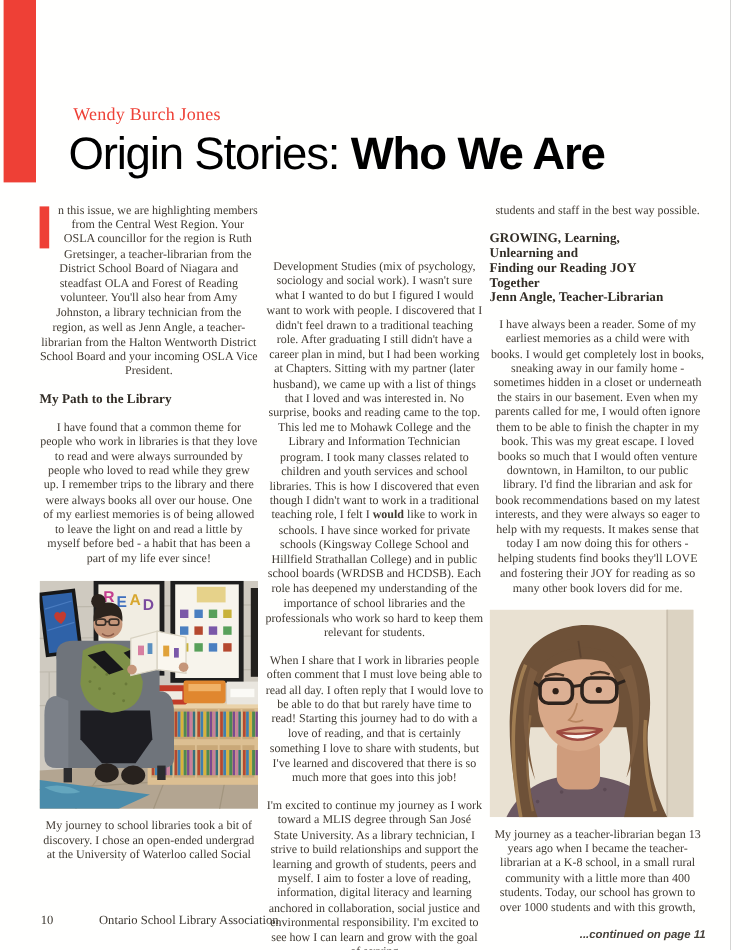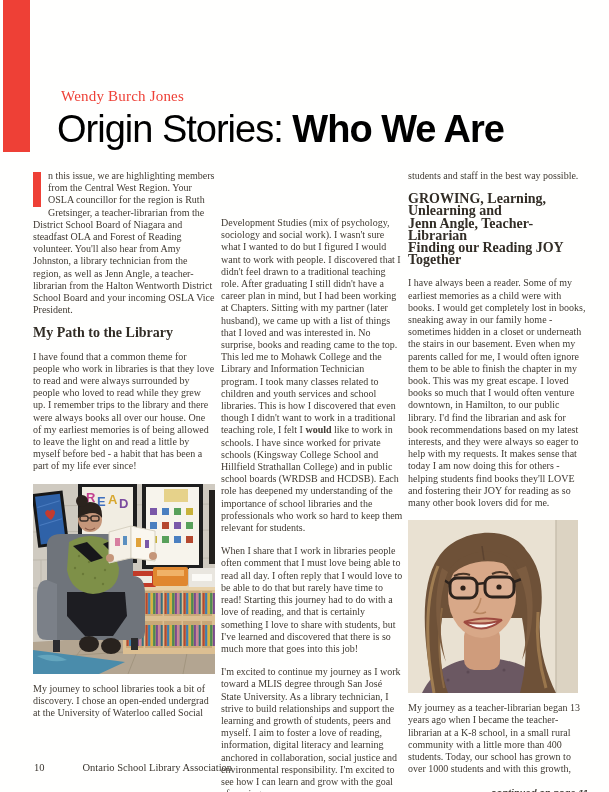--- a/index.html
+++ b/index.html
@@ -7,23 +7,23 @@
         font-family:"Liberation Serif",serif;color:#403a32;text-decoration:underline;}
   .red-bar{position:absolute;left:3px;top:0;width:27px;height:152px;background:#ee4036;}
   .author{position:absolute;left:61px;top:88px;font-size:15px;color:#ee4036;letter-spacing:.2px;}
   .title{position:absolute;left:57px;top:108px;margin:0;font-family:"Liberation Sans",sans-serif;
          font-size:38px;font-weight:400;color:#000000;letter-spacing:-1px;white-space:nowrap;}
   .title .bold{font-weight:700;}
   .col{position:absolute;top:170px;width:182px;font-size:10px;line-height:12.2px;text-align:left;}
   .col1{left:33px;}
   .col2{left:221px;margin-top:47px;}
   .col3{left:408px;width:180px;}
-  .col p{margin:0 0 11px 0;}
+  .col p{margin:0 0 11px 0;text-align:center;}
   .dropcap{float:left;width:8px;height:35px;background:#ee4036;margin:2px 7px 0 0;}
-  .hd{font-weight:bold;font-size:14px;line-height:12.2px;color:#322d26;margin:0 16px 11px 0;}
+  .hd{font-weight:bold;font-size:11px;line-height:12.2px;color:#322d26;margin:0 16px 11px 0;}
   .photo{display:block;margin:3px 0 9px 0;}
   .continued{margin-top:9px;text-align:right;font-family:"Liberation Sans",sans-serif;
              font-style:italic;font-weight:bold;font-size:9.5px;color:#45403a;}
   .footer{position:absolute;left:34px;top:762px;font-size:10.5px;color:#3b362f;display:flex;gap:38px;}
 </style>
 </head>
 <body>
 
 <div class="page">
 
@@ -199,22 +199,22 @@
   <div class="col col2">
     <p><span>Development Studies (mix of psychology, sociology and social work). I wasn't sure what I wanted to do but I figured I would want to work with people. I discovered that I didn't feel drawn to a traditional teaching role. After graduating I still didn't have a career plan in mind, but I had been working at Chapters. Sitting with my partner (later husband), we came up with a list of things that I loved and was interested in. No surprise, books and reading came to the top. This led me to Mohawk College and the Library and Information Technician program. I took many classes related to children and youth services and school libraries. This is how I discovered that even though I didn't want to work in a traditional teaching role, I felt I </span><b>would</b><span> like to work in schools. I have since worked for private schools (Kingsway College School and Hillfield Strathallan College) and in public school boards (WRDSB and HCDSB). Each role has deepened my understanding of the importance of school libraries and the professionals who work so hard to keep them relevant for students.</span></p>
     <p>When I share that I work in libraries people often comment that I must love being able to read all day. I often reply that I would love to be able to do that but rarely have time to read! Starting this journey had to do with a love of reading, and that is certainly something I love to share with students, but I've learned and discovered that there is so much more that goes into this job!</p>
     <p>I'm excited to continue my journey as I work toward a MLIS degree through San José State University. As a library technician, I strive to build relationships and support the learning and growth of students, peers and myself. I aim to foster a love of reading, information, digital literacy and learning anchored in collaboration, social justice and environmental responsibility. I'm excited to see how I can learn and grow with the goal of serving</p>
   </div>
 
   <div class="col col3">
     <p>students and staff in the best way possible.</p>
     <div class="hd">
       <div>GROWING, Learning, Unlearning and</div>
+      <div>Finding our Reading JOY Together</div>
       <div>Jenn Angle, Teacher-Librarian</div>
-      <div>Finding our Reading JOY Together</div>
     </div>
     <p>I have always been a reader. Some of my earliest memories as a child were with books. I would get completely lost in books, sneaking away in our family home - sometimes hidden in a closet or underneath the stairs in our basement. Even when my parents called for me, I would often ignore them to be able to finish the chapter in my book. This was my great escape. I loved books so much that I would often venture downtown, in Hamilton, to our public library. I'd find the librarian and ask for book recommendations based on my latest interests, and they were always so eager to help with my requests. It makes sense that today I am now doing this for others - helping students find books they'll LOVE and fostering their JOY for reading as so many other book lovers did for me.</p>
 
     <svg class="photo" width="170" height="173" viewBox="0 0 170 173" role="img" aria-label="Portrait of Jenn Angle smiling, long brown hair and glasses">
       <rect width="170" height="173" fill="#e9e1d2"></rect>
       <rect x="148" width="22" height="173" fill="#dcd3c2"></rect>
       <line x1="148" y1="0" x2="148" y2="173" stroke="#c9bfae" stroke-width="1.5"></line>
 
       <path d="M14,173 C26,148 48,138 75,138 C106,138 132,150 146,173 Z" fill="#6b5862"></path>
       <g fill="#5c4a54">

